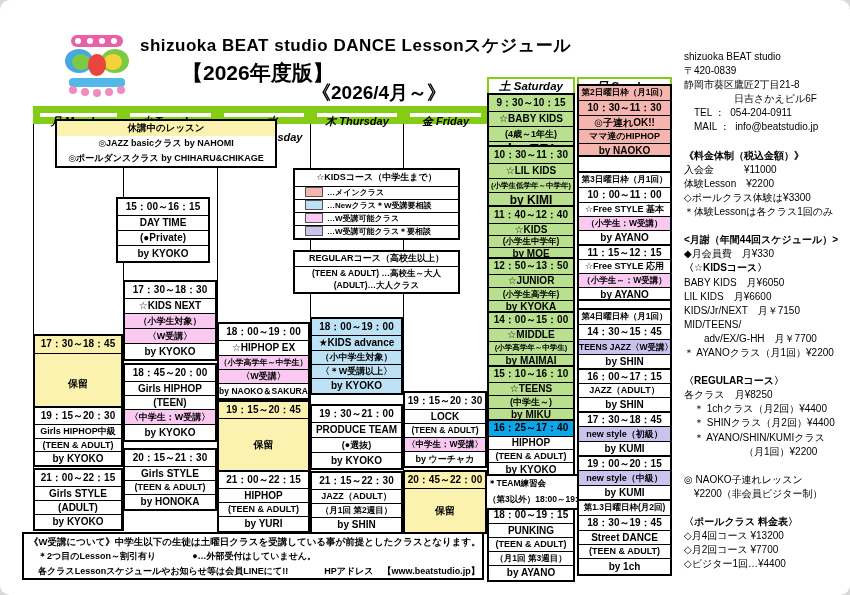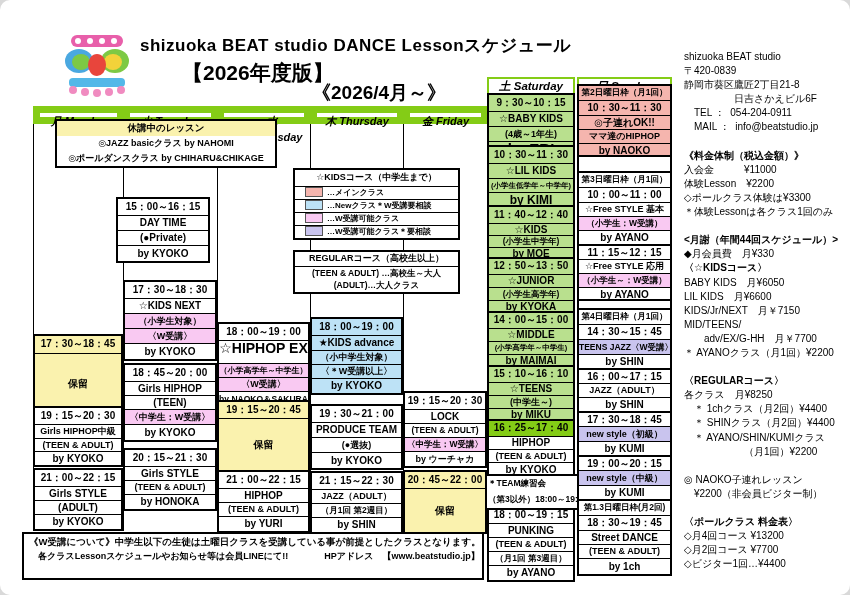--- a/index.html
+++ b/index.html
@@ -107,21 +107,21 @@
         <div class="cell" style="height: 16px; line-height: 15px; font-size: 10px; background: rgb(255, 255, 255);">by KYOKO</div>
       </div>
       <div class="abs block" style="left: 123px; top: 448px; width: 94px;">
         <div class="cell first" style="height: 16px; line-height: 15px; font-size: 10px; background: rgb(255, 255, 255);">20：15～21：30</div>
         <div class="cell" style="height: 14px; line-height: 13px; font-size: 10px; background: rgb(255, 255, 255);">Girls STYLE</div>
         <div class="cell" style="height: 14px; line-height: 13px; font-size: 9px; background: rgb(255, 255, 255);">(TEEN &amp; ADULT)</div>
         <div class="cell" style="height: 15px; line-height: 14px; font-size: 10px; background: rgb(255, 255, 255);">by HONOKA</div>
       </div>
       <div class="abs block" style="left: 217px; top: 322px; width: 93px;">
         <div class="cell first" style="height: 16px; line-height: 15px; font-size: 10px; background: rgb(255, 255, 255);">18：00～19：00</div>
-        <div class="cell" style="height: 23px; line-height: 14px; font-size: 14px; background: rgb(255, 255, 255);">☆HIPHOP EX</div>
+        <div class="cell" style="height: 15px; line-height: 14px; font-size: 10px; background: rgb(255, 255, 255);">☆HIPHOP EX</div>
         <div class="cell" style="height: 14px; line-height: 13px; font-size: 8px; background: rgb(249, 201, 242);">（小学高学年～中学生）</div>
         <div class="cell" style="height: 14px; line-height: 13px; font-size: 9px; background: rgb(249, 201, 242);">〈W受講〉</div>
         <div class="cell" style="height: 15px; line-height: 14px; font-size: 8.5px; background: rgb(255, 255, 255);">by NAOKO＆SAKURA</div>
       </div>
       <div class="abs block" style="left: 217px; top: 400px; width: 93px;">
         <div class="cell first" style="height: 16px; line-height: 15px; font-size: 10px; background: rgb(250, 242, 174);">19：15～20：45</div>
         <div class="cell" style="height: 52px; line-height: 51px; font-size: 10px; background: rgb(250, 242, 174);">保留</div>
       </div>
       <div class="abs block" style="left: 217px; top: 470px; width: 93px;">
         <div class="cell first" style="height: 16px; line-height: 15px; font-size: 10px; background: rgb(255, 255, 255);">21：00～22：15</div>
@@ -189,21 +189,21 @@
         <div class="cell" style="height: 13px; line-height: 12px; font-size: 7.5px; background: rgb(185, 224, 142);">(小学高学年～中学生)</div>
         <div class="cell" style="height: 13px; line-height: 12px; font-size: 10px; background: rgb(185, 224, 142);">by MAIMAI</div>
       </div>
       <div class="abs block" style="left: 487px; top: 365px; width: 88px;">
         <div class="cell first" style="height: 15px; line-height: 14px; font-size: 10px; background: rgb(185, 224, 142);">15：10～16：10</div>
         <div class="cell" style="height: 13px; line-height: 12px; font-size: 10px; background: rgb(185, 224, 142);">☆TEENS</div>
         <div class="cell" style="height: 13px; line-height: 12px; font-size: 9px; background: rgb(185, 224, 142);">(中学生～)</div>
         <div class="cell" style="height: 13px; line-height: 12px; font-size: 10px; background: rgb(185, 224, 142);">by MIKU</div>
       </div>
       <div class="abs block" style="left: 487px; top: 419px; width: 88px;">
-        <div class="cell first" style="height: 15px; line-height: 14px; font-size: 10px; background: #84cc16;">16：25～17：40</div>
+        <div class="cell first" style="height: 15px; line-height: 14px; font-size: 10px; background: #0ea5e9;">16：25～17：40</div>
         <div class="cell" style="height: 13px; line-height: 12px; font-size: 10px; background: rgb(255, 255, 255);">HIPHOP</div>
         <div class="cell" style="height: 13px; line-height: 12px; font-size: 9px; background: rgb(255, 255, 255);">(TEEN &amp; ADULT)</div>
         <div class="cell" style="height: 14px; line-height: 13px; font-size: 10px; background: rgb(255, 255, 255);">by KYOKO</div>
       </div>
       <div class="abs block" style="left: 487px; top: 506px; width: 88px;">
         <div class="cell first" style="height: 15px; line-height: 14px; font-size: 10px; background: rgb(255, 255, 255);">18：00～19：15</div>
         <div class="cell" style="height: 14px; line-height: 13px; font-size: 10px; background: rgb(255, 255, 255);">PUNKING</div>
         <div class="cell" style="height: 14px; line-height: 13px; font-size: 9px; background: rgb(255, 255, 255);">(TEEN &amp; ADULT)</div>
         <div class="cell" style="height: 14px; line-height: 13px; font-size: 8.5px; background: rgb(255, 255, 255);">（月1回 第3週目）</div>
         <div class="cell" style="height: 15px; line-height: 14px; font-size: 10px; background: rgb(255, 255, 255);">by AYANO</div>
@@ -272,17 +272,18 @@
       </div>
       <div class="abs block" style="left: 293px; top: 250px; width: 167px;">
         <div class="cell first boxhdr" style="height: 14px; line-height: 13px; font-size: 9px; background: rgb(255, 255, 255);">REGULARコース（高校生以上）</div>
         <div class="cell" style="height: 13px; line-height: 12px; font-size: 8.5px; background: rgb(255, 255, 255);">(TEEN &amp; ADULT) …高校生～大人</div>
         <div class="cell nb" style="height: 13px; line-height: 12px; font-size: 8.5px; background: rgb(255, 255, 255);">(ADULT)…大人クラス</div>
       </div>
     </div>
 
   <div class="abs" id="footer-box">
       <div class="ftline" style="font-size: 9.5px;">《W受講について》中学生以下の生徒は土曜日クラスを受講している事が前提としたクラスとなります。</div>
+      <div class="ftline" style="font-size: 9px;">　＊2つ目のLesson～割引有り　　　　●…外部受付はしていません。</div>
       <div class="ftline" style="font-size: 9px;">　各クラスLessonスケジュールやお知らせ等は会員LINEにて!!　　　　HPアドレス　【www.beatstudio.jp】</div>
     </div>
 
   <div class="abs" id="sidebar"><div class="sbline">shizuoka BEAT studio</div><div class="sbline">〒420-0839</div><div class="sbline">静岡市葵区鷹匠2丁目21-8</div><div class="sbline">　　　　　日吉さかえビル6F</div><div class="sbline">　TEL ：  054-204-0911</div><div class="sbline">　MAIL ：  info@beatstudio.jp</div><div class="sbline"></div><div class="sbline" style="font-weight: bold;">《料金体制（税込金額）》</div><div class="sbline">入会金　　　¥11000</div><div class="sbline">体験Lesson　¥2200</div><div class="sbline">◇ポールクラス体験は¥3300</div><div class="sbline">＊体験Lessonは各クラス1回のみ</div><div class="sbline"></div><div class="sbline" style="font-weight: bold;">&lt;月謝（年間44回スケジュール）&gt;</div><div class="sbline">◆月会員費　月¥330</div><div class="sbline" style="font-weight: bold;">〈☆KIDSコース〉</div><div class="sbline">BABY KIDS　月¥6050</div><div class="sbline">LIL KIDS　月¥6600</div><div class="sbline">KIDS/Jr/NEXT　月￥7150</div><div class="sbline">MID/TEENS/</div><div class="sbline">　　adv/EX/G-HH　月￥7700</div><div class="sbline">＊ AYANOクラス（月1回）¥2200</div><div class="sbline"></div><div class="sbline" style="font-weight: bold;">〈REGULARコース〉</div><div class="sbline">各クラス　月¥8250</div><div class="sbline">　＊ 1chクラス（月2回）¥4400</div><div class="sbline">　＊ SHINクラス（月2回）¥4400</div><div class="sbline">　＊ AYANO/SHIN/KUMIクラス</div><div class="sbline">　　　　　　（月1回）¥2200</div><div class="sbline"></div><div class="sbline">◎ NAOKO子連れレッスン</div><div class="sbline">　¥2200（非会員ビジター制）</div><div class="sbline"></div><div class="sbline" style="font-weight: bold;">〈ポールクラス 料金表〉</div><div class="sbline">◇月4回コース ¥13200</div><div class="sbline">◇月2回コース ¥7700</div><div class="sbline">◇ビジター1回…¥4400</div></div>
 </div>
 
 </body></html>

